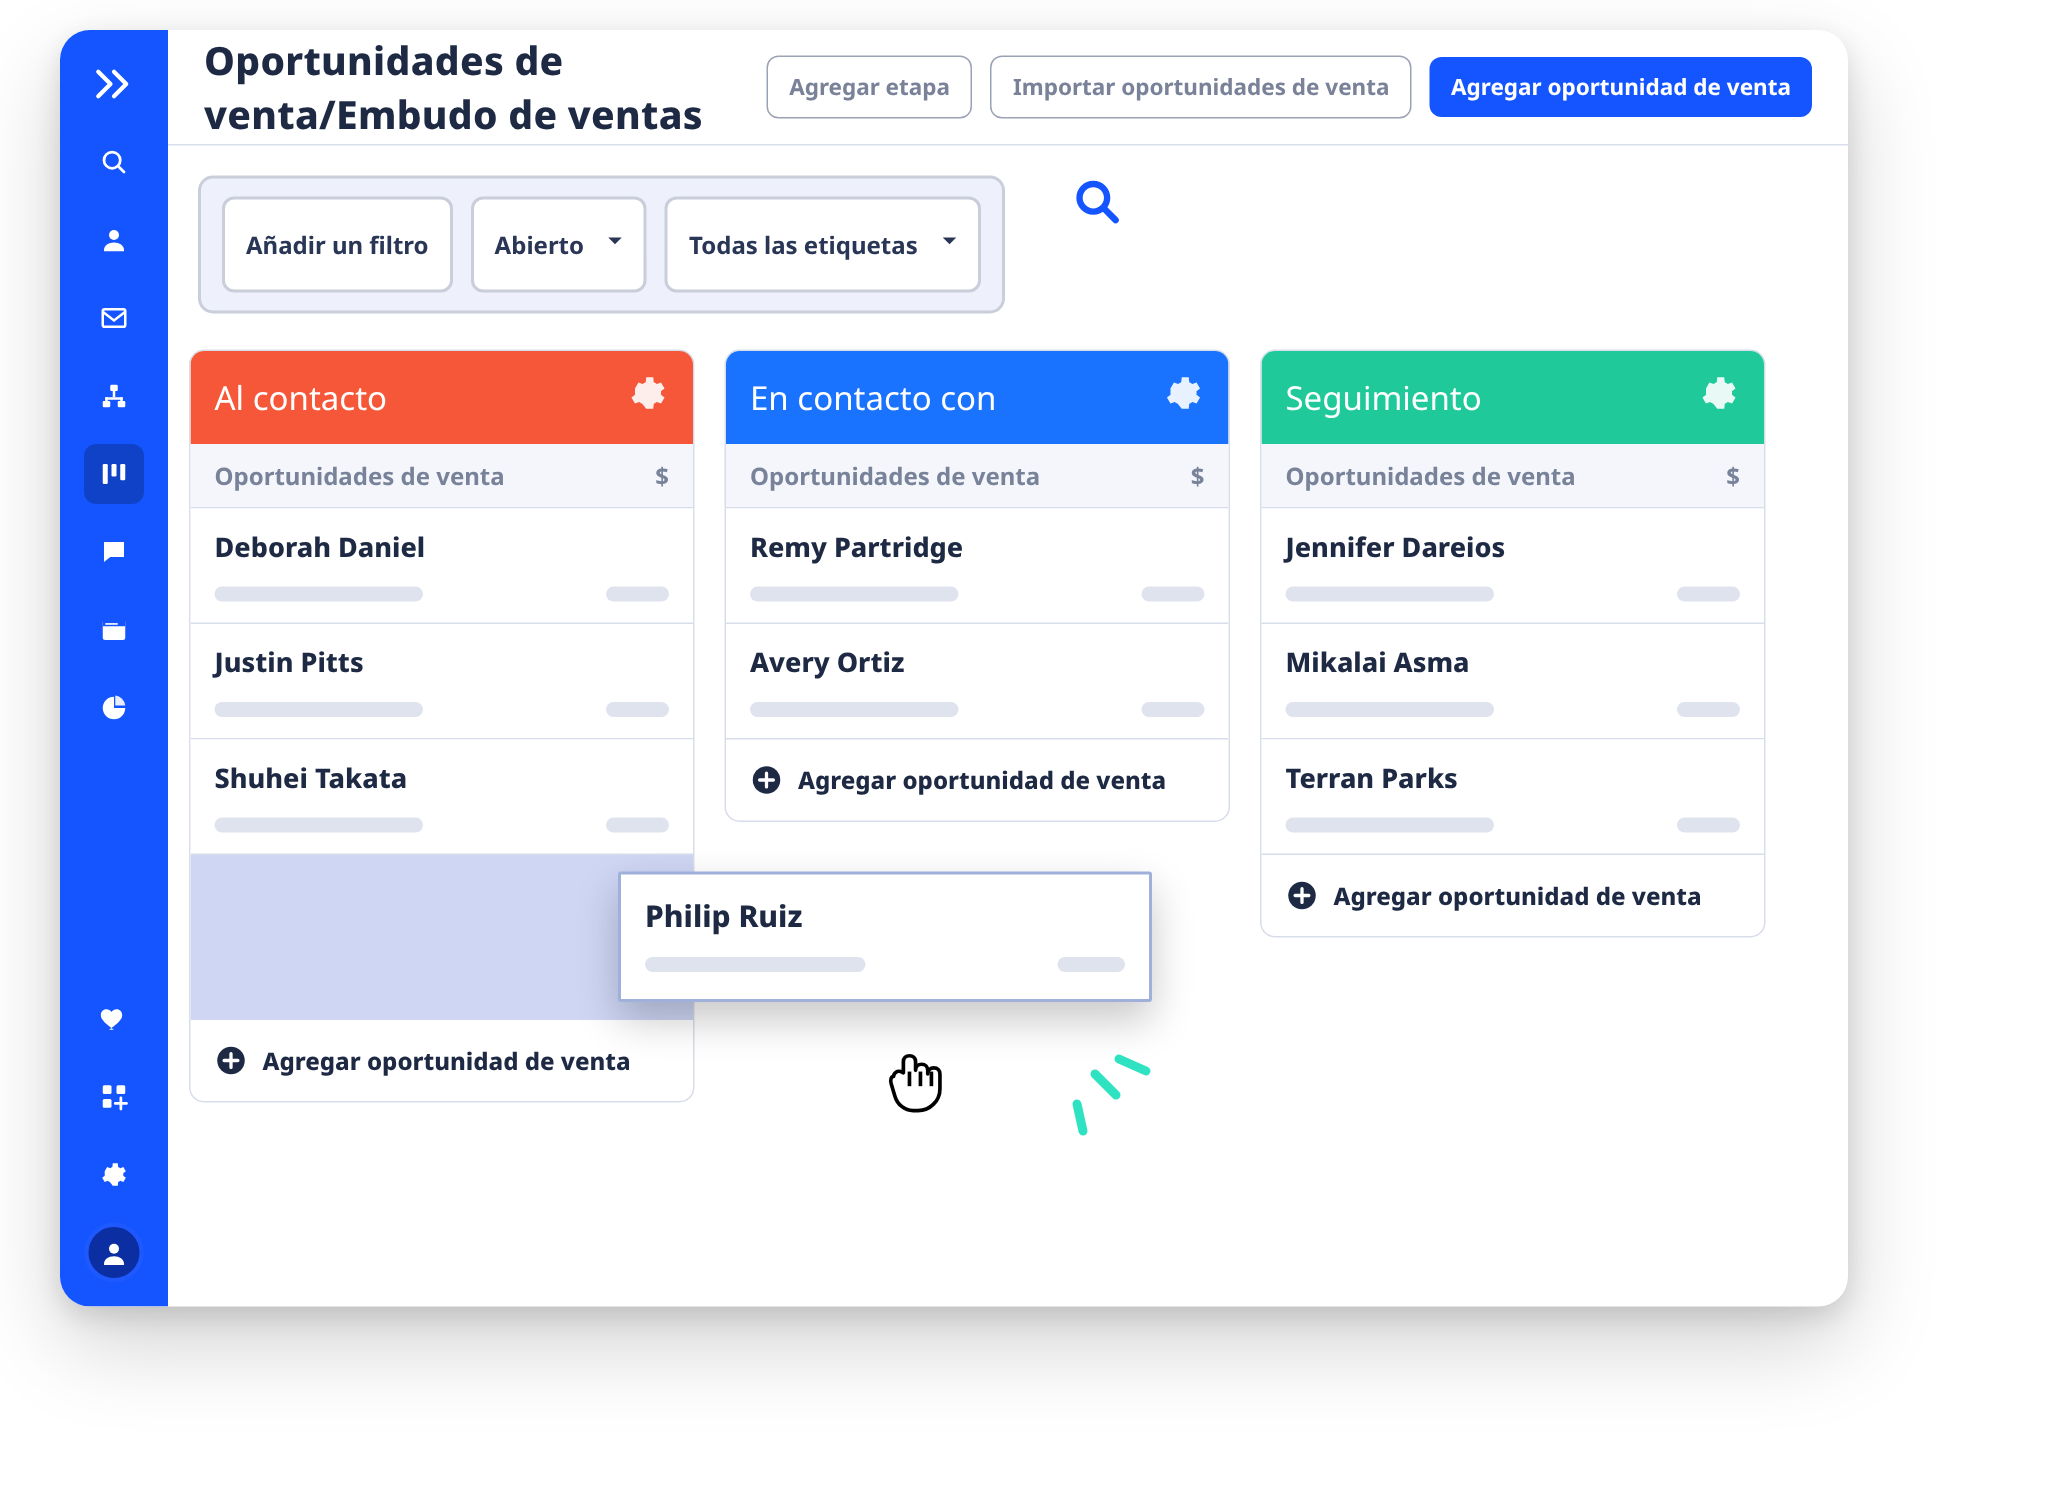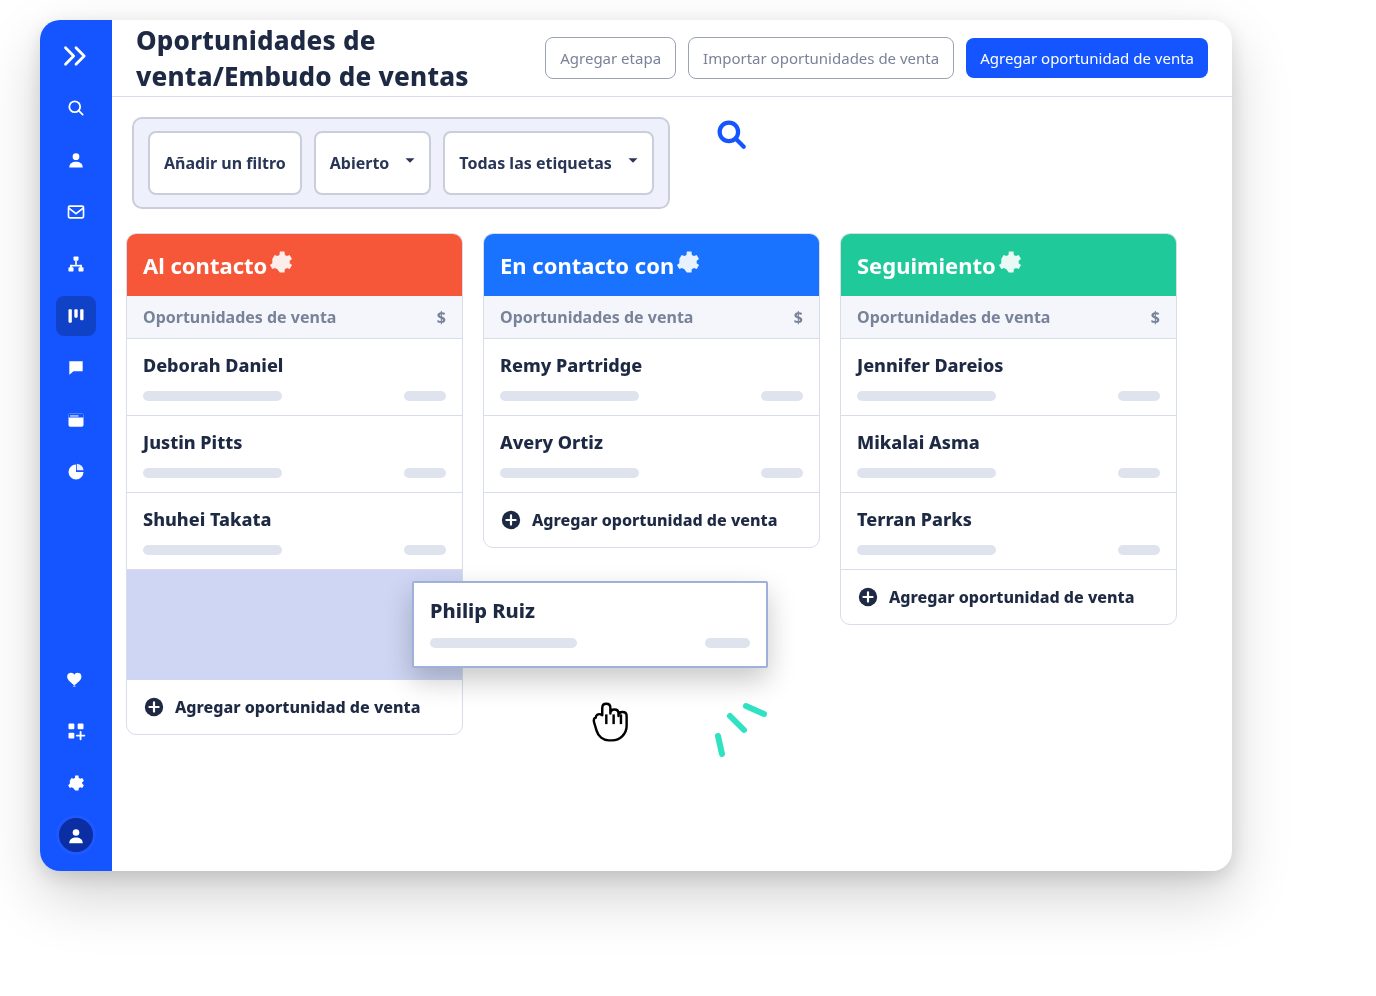--- a/index.html
+++ b/index.html
@@ -38,21 +38,21 @@
   .bottom-icons{display:flex;flex-direction:column;align-items:center;gap:12px;padding-bottom:16px}
   .avatar{width:34px;height:34px;border-radius:50%;background:#0b2ea3;border:3px solid #1e58ff;display:flex;align-items:center;justify-content:center;color:#fff}
 
   
   .main{position:absolute;left:72px;right:0;top:0;bottom:0;display:flex;flex-direction:column}
   .topbar{
     height:76px;border-bottom:1px solid var(--light-border);display:flex;align-items:center;
     padding:0 24px;gap:12px;
   }
   .title{font-size:26px;font-weight:800;color:#1e2a44;flex:1;letter-spacing:.2px}
-  .btn{height:40px;border-radius:8px;display:inline-flex;align-items:center;padding:0 14px;font-weight:400;font-size:15px;cursor:pointer;user-select:none}
+  .btn{height:40px;border-radius:8px;display:inline-flex;align-items:center;padding:0 14px;font-weight:700;font-size:15px;cursor:pointer;user-select:none}
   .btn.outline{border:1.5px solid #9aa2b4;color:#7a8299;background:#fff}
   .btn.primary{background:#1455ff;color:#fff}
   
   .filterbar-wrap{padding:20px 0 0 20px}
   .filterbar{
     display:flex;align-items:flex-start;gap:20px;
   }
   .filters{
     flex:0 0 auto;display:flex;align-items:center;gap:12px;
     background:var(--panel);border:2px solid var(--panel-border);border-radius:10px;
@@ -66,21 +66,21 @@
   .pill.stack{flex-direction:column;align-items:flex-start;justify-content:center;line-height:1.15;font-weight:700}
   .searchbox{
     flex:1;display:flex;align-items:center;justify-content:flex-start;background:#fff;
     padding-left:24px;
   }
   .searchbox svg{color:#1455ff}
 
   
   .board{display:flex;gap:20px;padding:24px 24px 24px 0;margin-left:-6px;position:relative}
   .col{width:335px;border:1px solid var(--light-border);border-radius:10px;overflow:hidden}
-  .col-head{display:flex;align-items:center;justify-content:flex-start;color:#fff;font-weight:700;font-size:22px;padding:12px 16px;height:38px}
+  .col-head{display:flex;align-items:center;justify-content:space-between;color:#fff;font-weight:400;font-size:22px;padding:12px 16px;height:38px}
   .col-head .gear{opacity:.9}
   .col.orange .col-head{background:var(--orange)}
   .col.blue .col-head{background:var(--kanban-blue)}
   .col.green .col-head{background:var(--green)}
   .sub{display:flex;align-items:center;justify-content:space-between;background:#f4f6fb;color:#78839a;font-weight:700;padding:10px 16px;border-bottom:1px solid var(--light-border)}
   .card{padding:14px 16px;border-bottom:1px solid var(--light-border);background:#fff}
   .card .name{font-weight:800;font-size:18px;color:#1e2a44}
   .skel{display:flex;justify-content:space-between;margin-top:14px}
   .skel .bar{height:10px;border-radius:5px;background:#dfe3ee}
   .skel .bar.long{width:46%}

